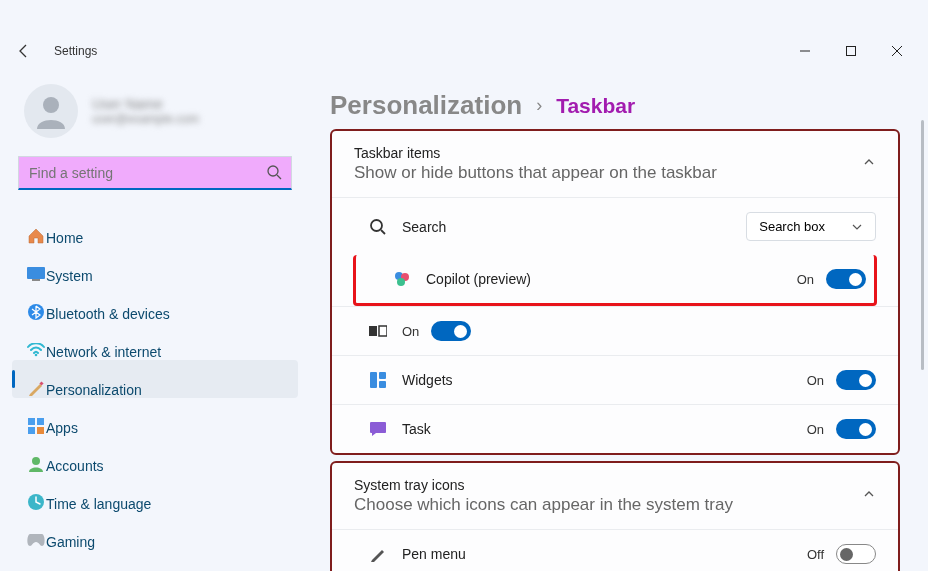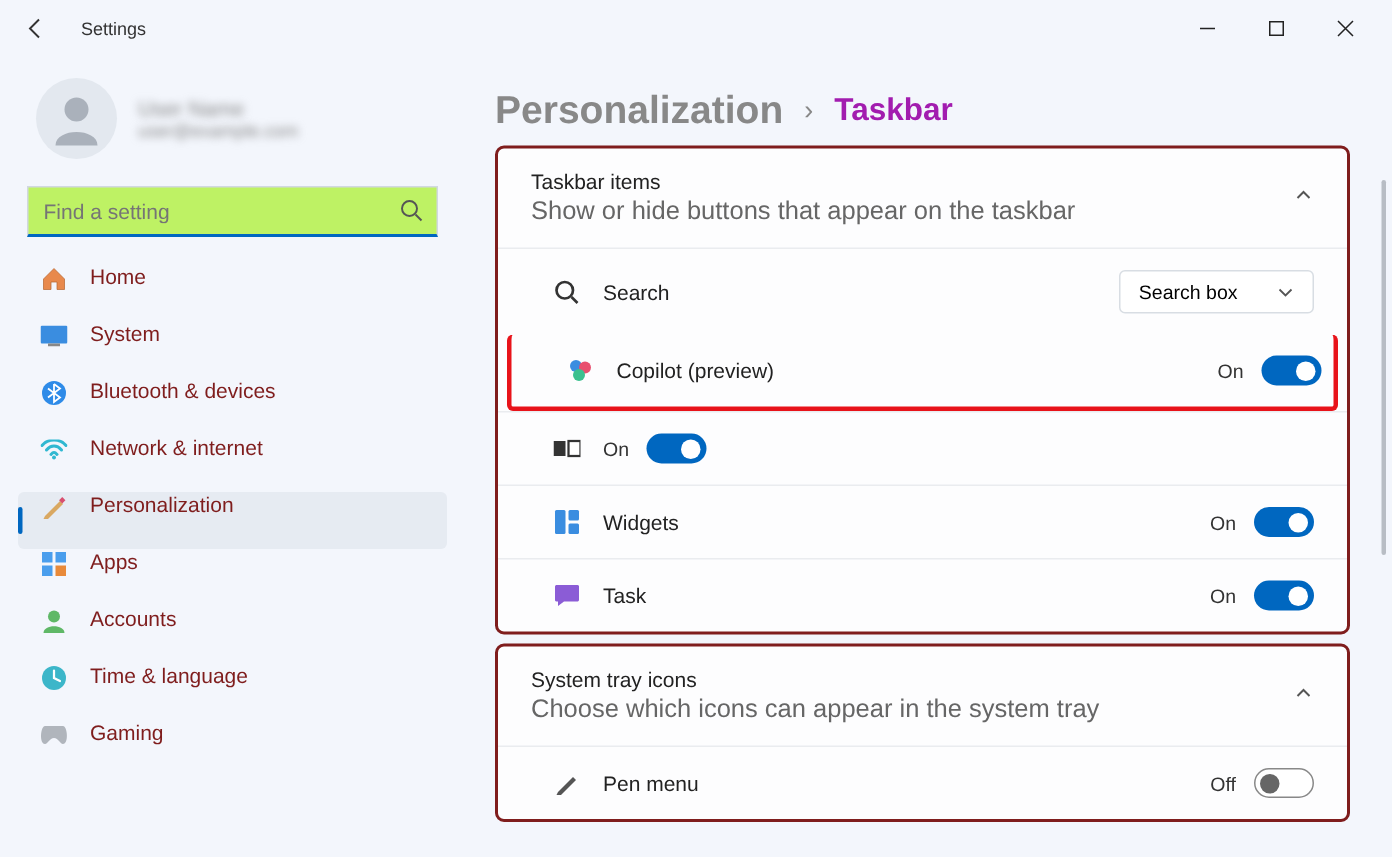--- a/index.html
+++ b/index.html
@@ -1,35 +1,35 @@
 <!DOCTYPE html>
 <html><head>
   <meta charset="utf-8">
   <style>
     * { margin: 0; padding: 0; box-sizing: border-box; font-family: 'Segoe UI', Tahoma, sans-serif; }
     body { width: 928px; height: 571px; background: #f3f6fc; overflow: hidden; position: relative; }
     
-    .titlebar { height: 38px; display: flex; align-items: center; padding: 0 8px; }
+    .titlebar { height: 38px; display: flex; align-items: center; padding: 0 8px; margin-top: 32px; }
     .back-btn { width: 32px; height: 32px; display: flex; align-items: center; justify-content: center; cursor: pointer; border-radius: 4px; }
     .title { font-size: 12px; color: #333; margin-left: 14px; }
     .window-controls { margin-left: auto; display: flex; }
     .wc-btn { width: 46px; height: 32px; display: flex; align-items: center; justify-content: center; cursor: pointer; }
     
     .layout { display: flex; height: calc(100% - 38px); }
     .sidebar { width: 310px; padding: 0 12px; }
     .user-row { display: flex; align-items: center; gap: 14px; padding: 14px 12px 18px 12px; }
     .avatar { width: 54px; height: 54px; border-radius: 50%; background: #e3e8ef; display: flex; align-items: center; justify-content: center; }
     .user-name { font-size: 14px; color: #888; filter: blur(3px); }
     .user-email { font-size: 12px; color: #888; filter: blur(3px); }
     
     .search-wrap { margin: 0 6px 18px 6px; position: relative; }
-    .search-input { width: 100%; height: 34px; border: 1px solid #d1d8e0; border-bottom: 2px solid #0067c0; padding: 0 34px 0 10px; font-size: 14px; background: #bef264; outline: none; }
+    .search-input { width: 100%; height: 34px; border: 1px solid #d1d8e0; border-bottom: 2px solid #0067c0; padding: 0 34px 0 10px; font-size: 14px; background: #f0abfc; outline: none; }
     .search-ico { position: absolute; right: 10px; top: 8px; color: #555; }
     
-    .nav-item { display: flex; align-items: flex-start; gap: 14px; height: 38px; padding: 0 14px; border-radius: 4px; cursor: pointer; font-size: 14px; color: #7f1d1d; position: relative; }
+    .nav-item { display: flex; align-items: flex-end; height: 38px; padding: 0 14px; border-radius: 4px; cursor: pointer; font-size: 14px; color: #0c4a6e; position: relative; }
     .nav-item.active { background: #e6ebf2; }
     .nav-item.active::before { content: ''; position: absolute; left: 0; top: 10px; width: 3px; height: 18px; background: #0067c0; border-radius: 2px; }
     .nav-ico { width: 20px; height: 20px; display: flex; align-items: center; justify-content: center; }
     
     .main { flex: 1; padding: 20px 28px 0 20px; overflow-y: auto; position: relative; }
     .crumb { display: flex; align-items: center; gap: 14px; margin-bottom: 8px; }
     .crumb-a { font-size: 26px; font-weight: 600; color: #888; }
     .crumb-b { font-size: 21px; font-weight: 600; color: #a21caf; }
     .crumb-sep { font-size: 18px; color: #888; }
     
@@ -45,21 +45,21 @@
     .row-state { font-size: 13px; color: #333; margin-right: 12px; }
     .select { display: flex; align-items: center; gap: 26px; border: 1px solid #d8dde3; border-radius: 4px; padding: 6px 12px; font-size: 13px; cursor: pointer; background: #fff; }
     
     .toggle { width: 40px; height: 20px; border-radius: 10px; position: relative; cursor: pointer; }
     .toggle.on { background: #0067c0; }
     .toggle.off { background: #fff; border: 1px solid #888; }
     .toggle .knob { width: 13px; height: 13px; border-radius: 50%; background: #fff; position: absolute; top: 3.5px; }
     .toggle.on .knob { right: 4px; }
     .toggle.off .knob { left: 3px; top: 2.5px; background: #666; }
     
-    .highlight { border: 3px solid #e8131a; border-radius: 4px; margin: 0 6px; padding-right: 8px; }
+    .highlight { border: 3px solid #e8131a; border-radius: 4px; margin: 0 21px; padding-right: 8px; }
     
     .scrollbar { position: absolute; right: 4px; top: 120px; width: 3px; height: 250px; background: #b8bdc4; border-radius: 2px; }
 
     .ico-svg { display: block; }
   </style>
 </head>
 <body>
 
 <div class="titlebar">
   <div class="back-btn">

